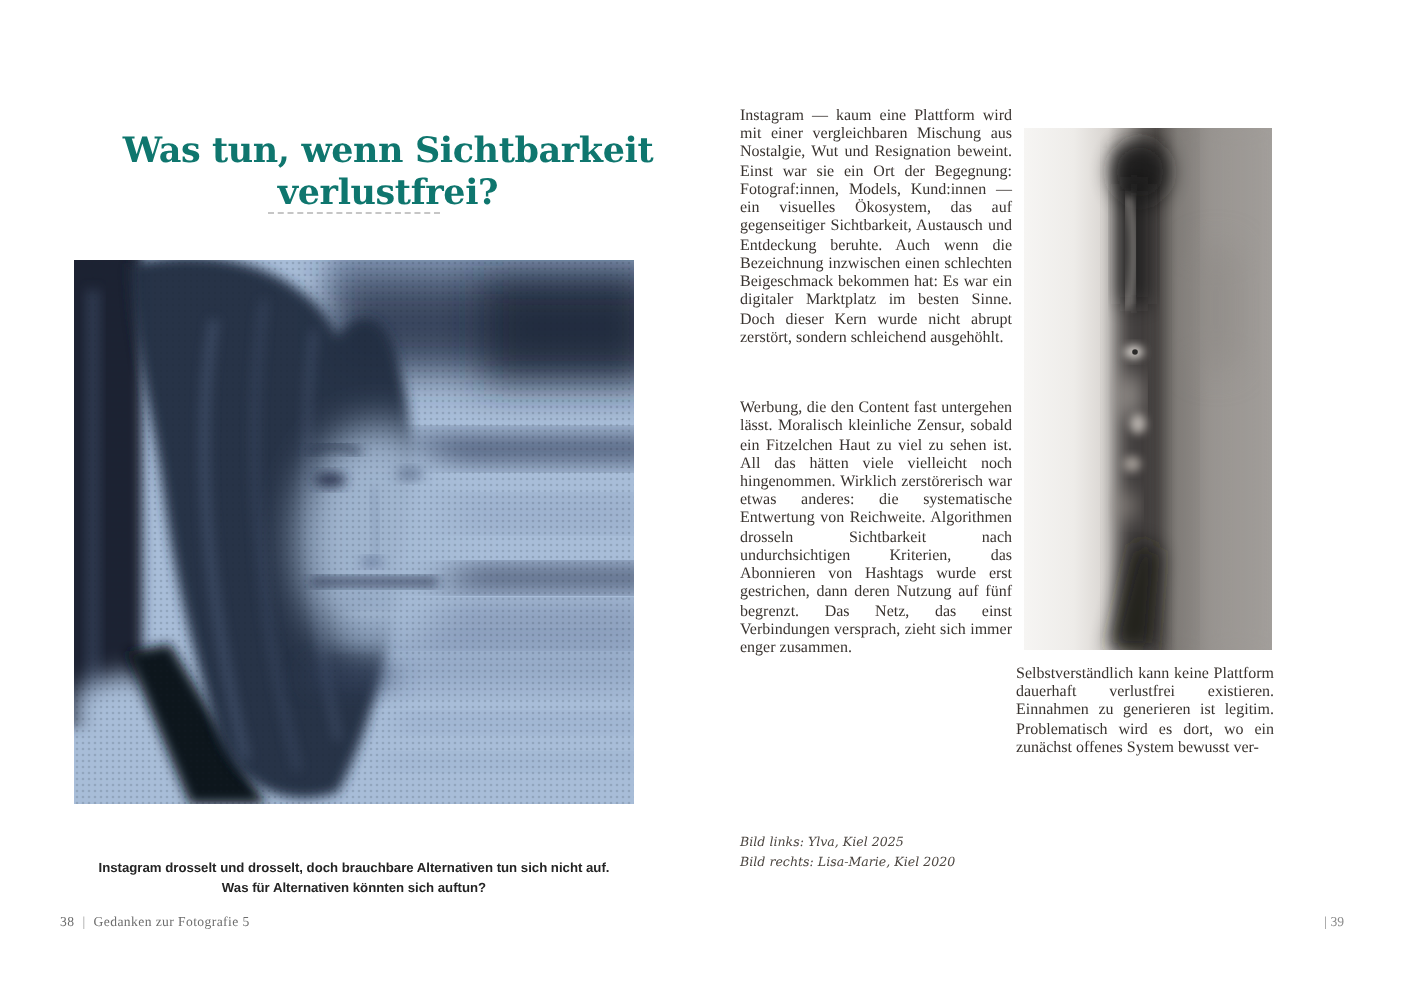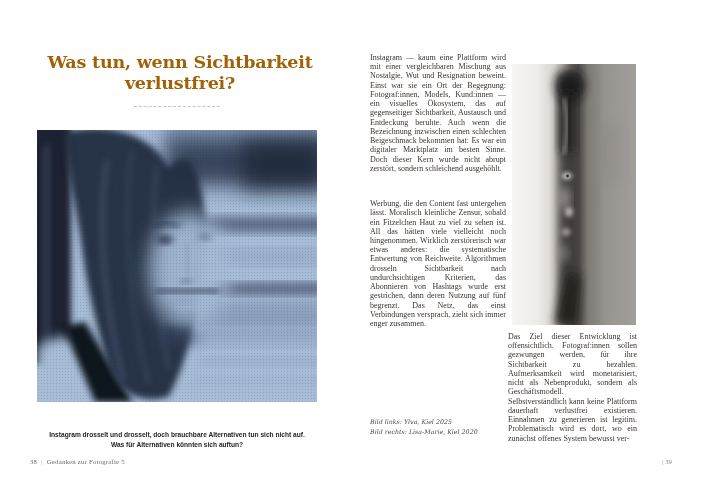--- a/index.html
+++ b/index.html
@@ -10,24 +10,24 @@
     overflow: hidden;
     font-family: "Liberation Serif", serif;
   }
   .page { position: absolute; top: 0; height: 500px; }
   .page-left  { left: 0;   width: 352px; }
   .page-right { left: 352px; width: 353px; text-decoration: underline; }
 
   
   .title {
     position: absolute; top: 48px; left: 26px; width: 300px;
-    margin: 4px; text-align: center;
+    margin: 18px; text-align: center;
     font-family: "DejaVu Serif", serif;
     font-weight: 700; font-size: 17.5px; line-height: 1.22;
-    letter-spacing: -0.2px; color: #a16207;
+    letter-spacing: -0.2px; color: #0f766e;
   }
   .title .tl { display: block; }
   .title-divider {
     position: absolute; top: 106px; left: 134px; width: 86px;
     border-top: 1.2px dashed #c6c6c6;
   }
   .photo-left {
     position: absolute; top: 130px; left: 37px; width: 280px; height: 272px;
     margin: 0; overflow: hidden;
   }
@@ -196,21 +196,20 @@
         <ellipse cx="55" cy="112" rx="5" ry="3.4" fill="#d8d3ce" opacity="0.95" filter="url(#rb2)"></ellipse>
         <circle cx="55.5" cy="112" r="1.4" fill="#2a2928"></circle>
         <ellipse cx="53" cy="134" rx="5" ry="12" fill="#beb8b2" opacity="0.7" filter="url(#rb5)"></ellipse>
         <ellipse cx="57" cy="148" rx="4" ry="5" fill="#d0cac4" opacity="0.8" filter="url(#rb2)"></ellipse>
         <ellipse cx="54" cy="168" rx="4.5" ry="4" fill="#b3aca5" opacity="0.8" filter="url(#rb2)"></ellipse>
         <ellipse cx="51" cy="189" rx="5" ry="7" fill="#a59e97" opacity="0.65" filter="url(#rb5)"></ellipse>
       </svg>
     </figure>
 
     <div class="col2">
-      <p>Das Ziel dieser Entwicklung ist offensichtlich. Fotograf:innen sollen gezwungen werden, für ihre Sichtbarkeit zu bezahlen. Aufmerksamkeit wird monetarisiert, nicht als Nebenprodukt, sondern als Geschäftsmodell.</p>
       <p>Selbstverständlich kann keine Plattform dauerhaft verlustfrei existieren. Einnahmen zu generieren ist legitim. Problematisch wird es dort, wo ein zunächst offenes System bewusst ver-</p>
     </div>
 
     <div class="caption-right">
       <span>Bild links: Ylva, Kiel 2025</span>
       <span>Bild rechts: Lisa-Marie, Kiel 2020</span>
     </div>
 
     <div class="pagenum-right">
       <span>|</span>

